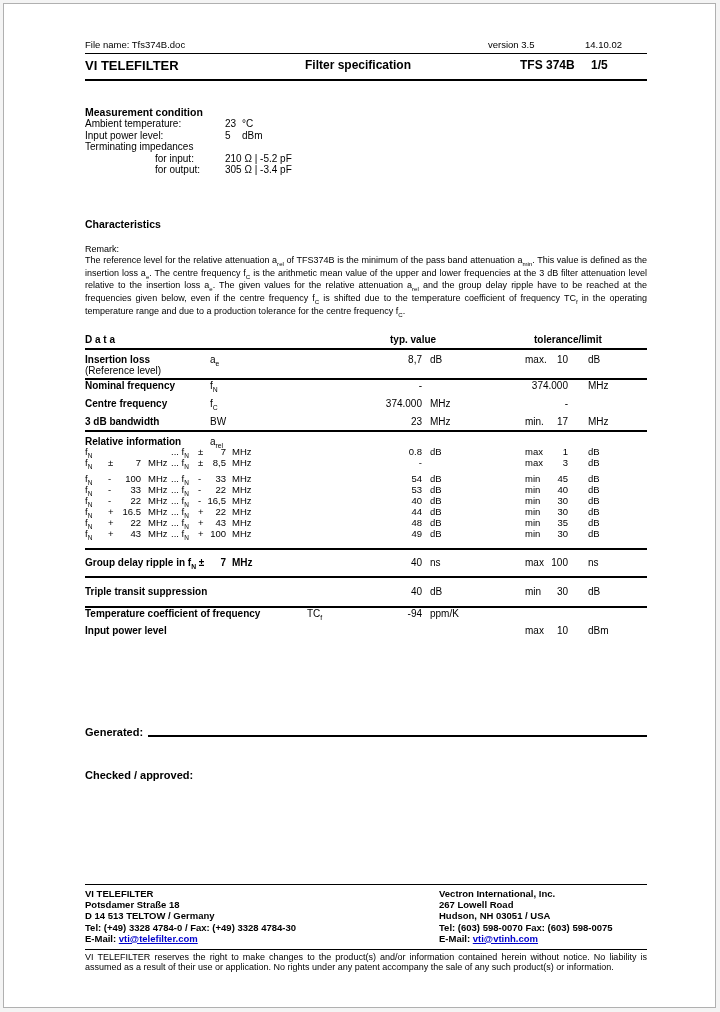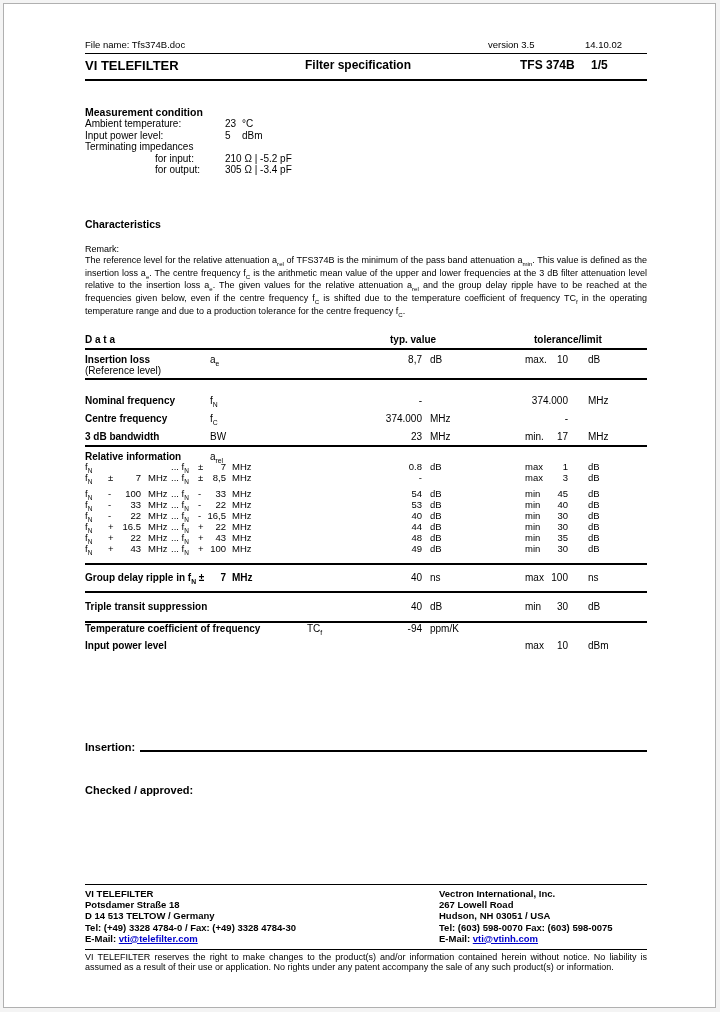--- a/index.html
+++ b/index.html
@@ -122,21 +122,21 @@
       <span class="c cl" style="top:11px;">(Reference level)</span>
       <span class="c cs">a<sub>e</sub></span>
       <span class="c ct">8,7</span>
       <span class="c ctu">dB</span>
       <span class="c clim">max.</span>
       <span class="c clv">10</span>
       <span class="c clu">dB</span>
     </div>
     <div class="rule"></div>
 
-    <div class="posrow h18" style="margin-top:15px;">
+    <div class="posrow h18" style="margin-top:0;">
       <span class="c cl b">Nominal frequency</span>
       <span class="c cs">f<sub>N</sub></span>
       <span class="c ct">-</span>
       <span class="c clv">374.000</span>
       <span class="c clu">MHz</span>
     </div>
     <div class="posrow h18">
       <span class="c cl b">Centre frequency</span>
       <span class="c cs">f<sub>C</sub></span>
       <span class="c ct">374.000</span>
@@ -310,21 +310,21 @@
       <span class="c ctu">ppm/K</span>
     </div>
     <div class="posrow h17">
       <span class="c cl b">Input power level</span>
       <span class="c clim">max</span>
       <span class="c clv">10</span>
       <span class="c clu">dBm</span>
     </div>
 
     <div class="sig-row" style="margin-top:84px;">
-      <span class="b" style="font-size:11px;">Insertion:</span>
+      <span class="b" style="font-size:11px;">Generated:</span>
       <span class="sig-line"></span>
     </div>
     <div class="b" style="font-size:11px; margin-top:30px;">Checked / approved:</div>
 
   </div>
 
   <div class="footer">
     <div class="rule1"></div>
     <div class="posrow" style="height:57px; margin-top:3px;">
       <div>

